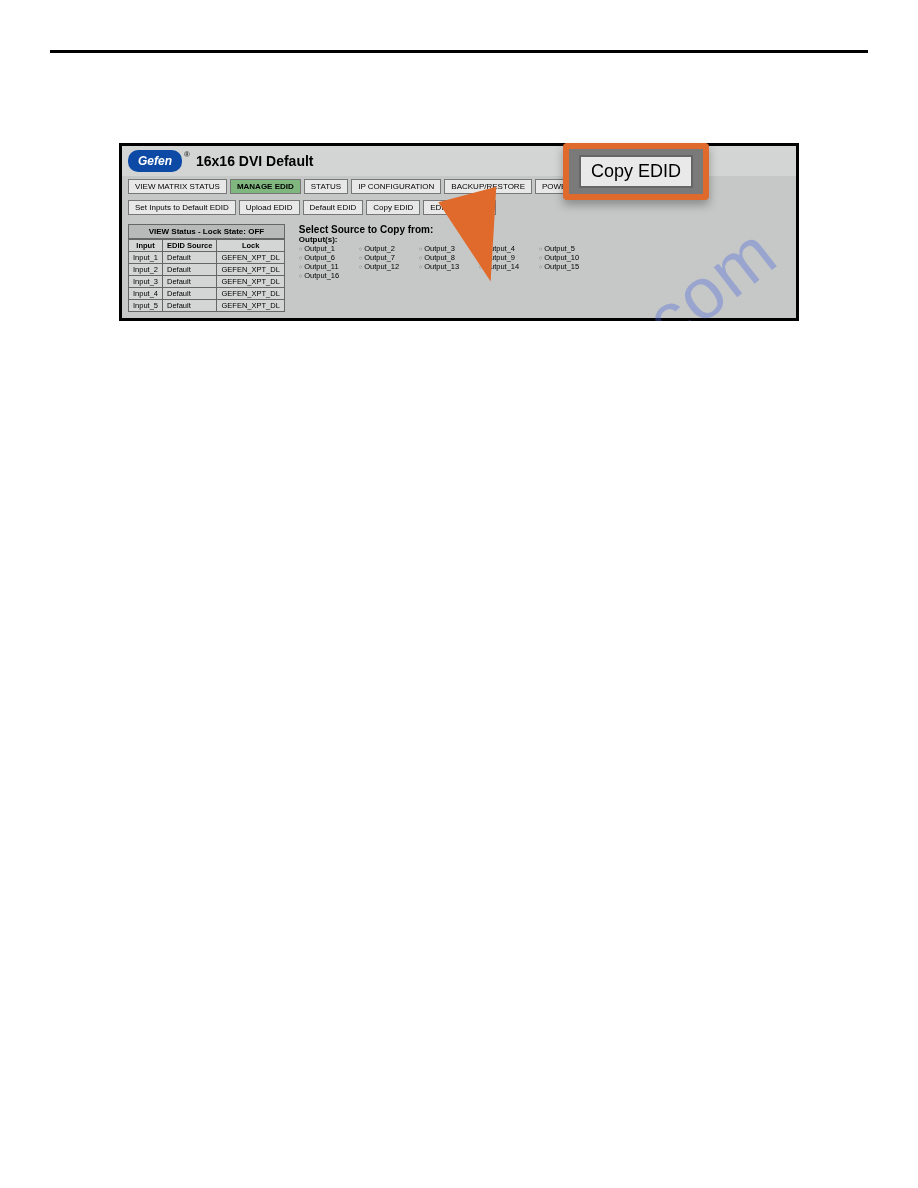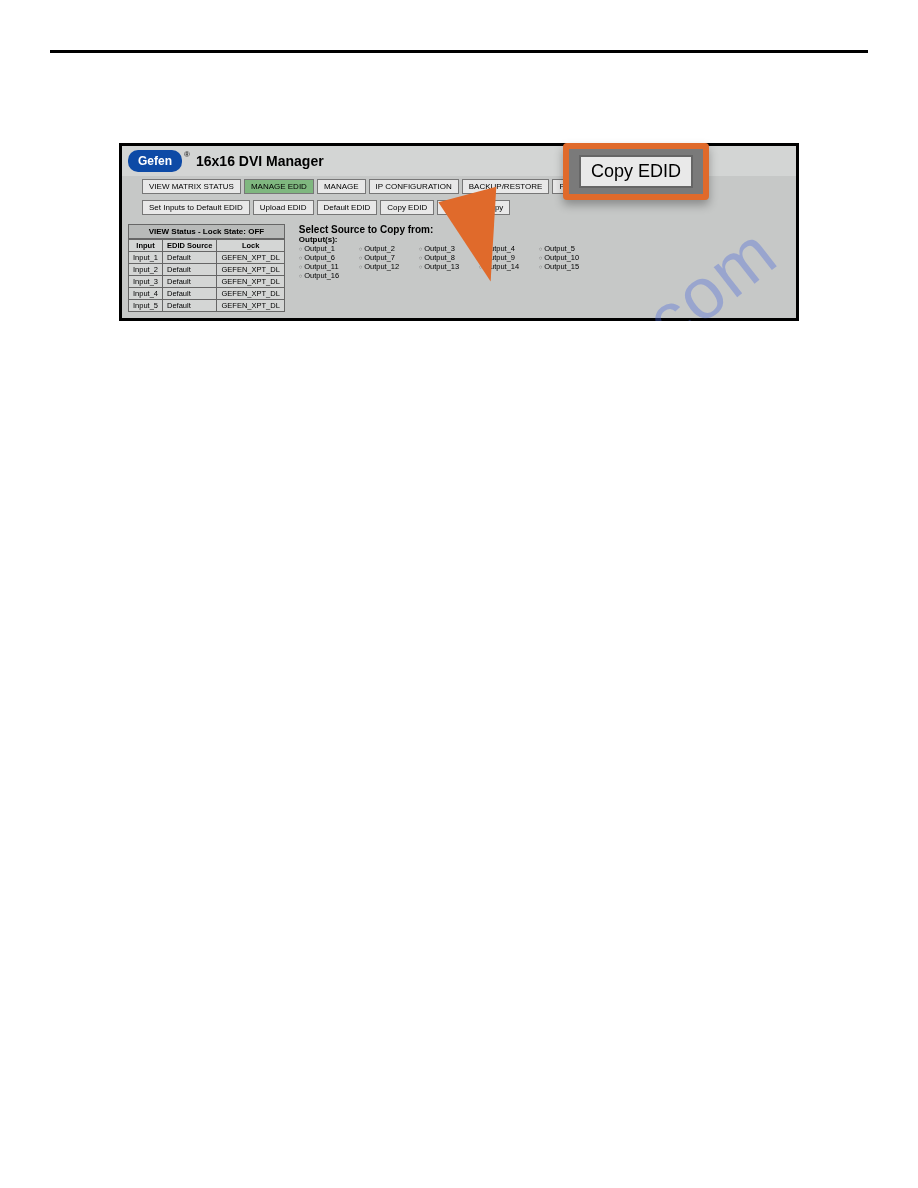--- a/index.html
+++ b/index.html
@@ -60,20 +60,21 @@
   .app-header {
     display: flex;
     align-items: center;
     padding: 4px 6px;
     background: #d3d5d4;
   }
   .logo {
     background: #0d4aa6;
     color: #fff;
     font-weight: bold;
+    font-style: italic;
     padding: 4px 10px;
     border-radius: 10px;
     font-size: 12px;
     position: relative;
   }
   .logo::after {
     content: "®";
     font-size: 8px;
     font-style: normal;
     position: absolute;
@@ -81,31 +82,32 @@
     color: #333;
   }
   .app-title {
     font-weight: bold;
     font-size: 14px;
     margin-left: 14px;
   }
   .tab-row, .sub-row {
     display: flex;
     gap: 3px;
-    padding: 3px 20px;
+    padding: 3px 6px;
   }
   .tab-row button, .sub-row button {
     background: #e8e8e8;
     border: 1px solid #777;
     font-size: 8px;
     padding: 2px 6px;
     cursor: pointer;
   }
   .tab-row button.active {
     background: #7fb77f;
+    font-weight: bold;
   }
   .app-body {
     display: flex;
     padding: 6px;
     gap: 14px;
   }
   .edid-table {
     border-collapse: collapse;
   }
   .edid-table caption {
@@ -222,26 +224,26 @@
     <button>Copy EDID</button>
   </div>
   <div class="pointer-line"></div>
   <div class="pointer-line2"></div>
 
   <div class="watermark">manualshive.com</div>
 
   <div class="app-window">
     <div class="app-header">
       <span class="logo">Gefen</span>
-      <span class="app-title">16x16 DVI Manager</span>
+      <span class="app-title">16x16 DVI Default</span>
     </div>
     <div class="tab-row">
       <button>VIEW MATRIX STATUS</button>
       <button class="active">MANAGE EDID</button>
-      <button>MANAGE</button>
+      <button>STATUS</button>
       <button>IP CONFIGURATION</button>
       <button>BACKUP/RESTORE</button>
       <button>POWER MANAGEMENT</button>
     </div>
     <div class="sub-row">
       <button>Set Inputs to Default EDID</button>
       <button>Upload EDID</button>
       <button>Default EDID</button>
       <button>Copy EDID</button>
       <button>EDID Lock Copy</button>

